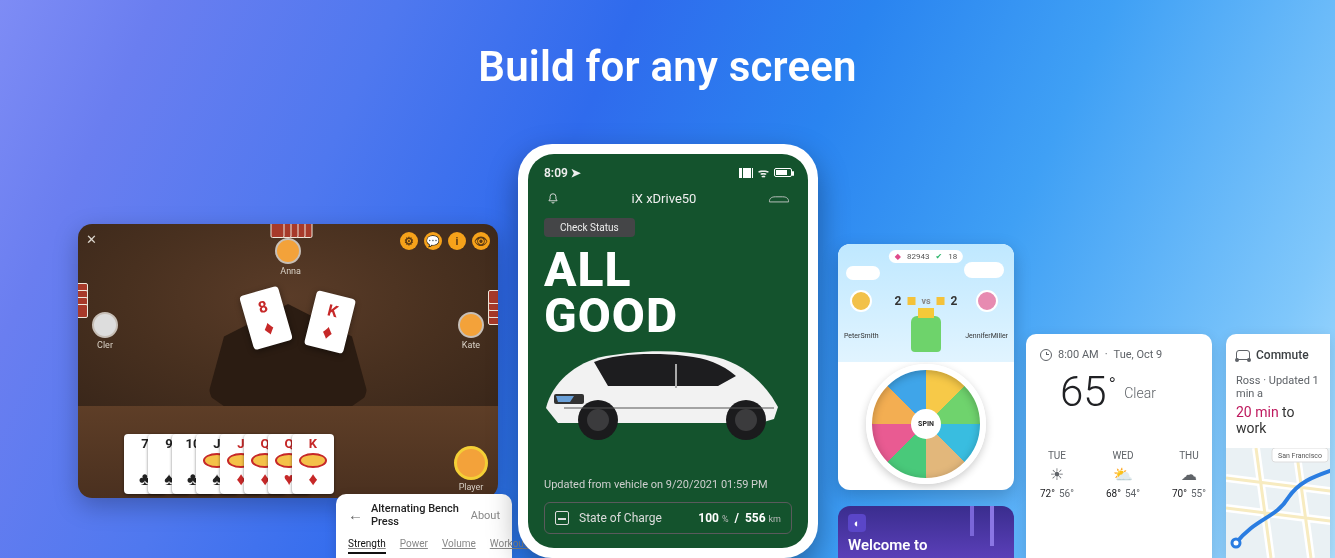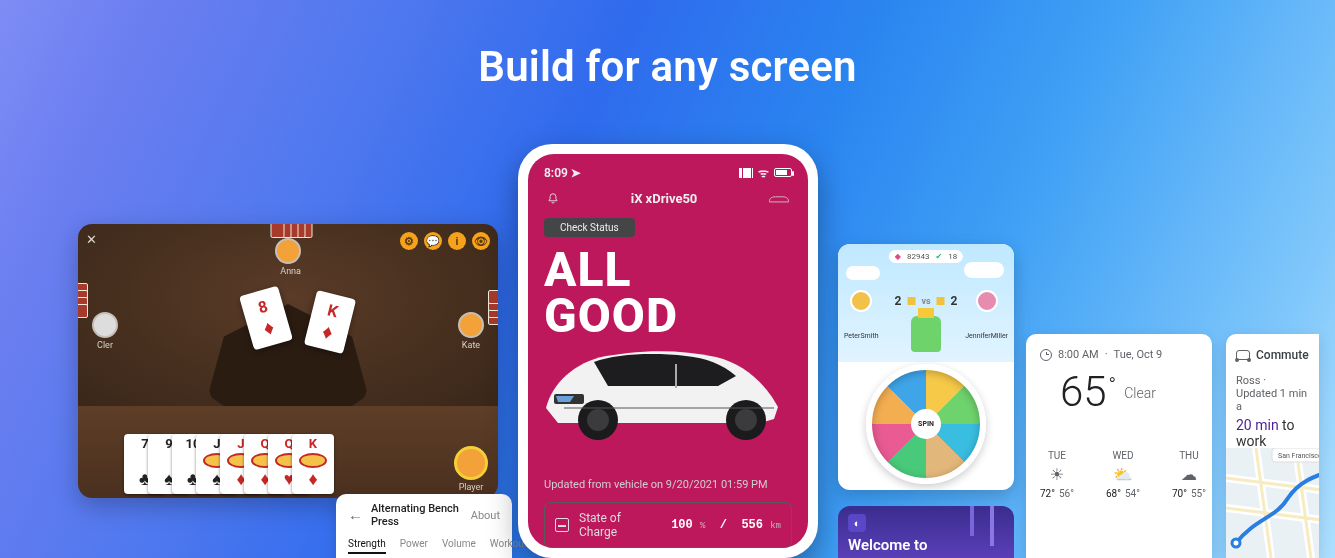--- a/index.html
+++ b/index.html
@@ -89,47 +89,47 @@
     background: #fff;
     border-radius: 10px 10px 0 0;
     box-shadow: 0 4px 12px rgba(0,0,0,.15);
     padding: 8px 12px;
     font-size: 11px;
   }
   .fitness .ft-row1 { display:flex; align-items:center; gap:8px; color:#222; }
   .fitness .ft-back { font-size:15px; color:#666; }
   .fitness .ft-title { font-weight:500; flex:1; }
   .fitness .ft-about { color:#888; }
-  .fitness .ft-tabs { display:flex; gap:14px; margin-top:10px; font-size:10px; color:#888; }
+  .fitness .ft-tabs { display:flex; gap:14px; margin-top:10px; font-size:10px; color:#888;text-decoration:underline; }
   .fitness .ft-tabs .active { color:#111; border-bottom:2px solid #111; padding-bottom:3px; }
 
   
   .phone {
     position:absolute; left:518px; top:144px; width:300px; height:414px;
     background:#fff; border-radius:34px; padding:10px; box-shadow:0 12px 30px rgba(0,0,0,.35);
   }
-  .phone-inner { width:100%; height:100%; background:#be185d; border-radius:26px; overflow:hidden; position:relative; color:#eee; }
+  .phone-inner { width:100%; height:100%; background:#14532d; border-radius:26px; overflow:hidden; position:relative; color:#eee; }
   .ph-status { display:flex; justify-content:space-between; align-items:center; padding:10px 16px 4px; font-size:12px; font-weight:600; }
   .ph-status .right { display:flex; gap:5px; align-items:center; }
   .sig { width:14px;height:10px; display:inline-block; background:linear-gradient(to right,#fff 0 25%,transparent 25% 30%,#fff 30% 55%,transparent 55% 60%,#fff 60% 85%,transparent 85% 90%,#fff 90% 100%); }
   .wifi { font-size:12px; }
   .batt { width:18px;height:9px;border:1px solid #fff;border-radius:2px;position:relative;}
   .batt:after{content:'';position:absolute;right:-3px;top:2px;width:2px;height:5px;background:#fff;border-radius:1px;}
   .batt .fill{position:absolute;left:1px;top:1px;bottom:1px;width:70%;background:#fff;}
   .ph-bar { display:flex; align-items:center; justify-content:space-between; padding:6px 18px 10px; }
   .bell { width:14px; height:14px; }
   .car-icon { width:22px; height:12px; }
-  .ph-title { font-size:13px; font-weight:700; }
+  .ph-title { font-size:13px; font-weight:400; }
   .ph-chip { display:inline-block; background:#444547; border-radius:4px; padding:4px 16px; font-size:10px; margin:0 0 10px 16px; }
   .hero-text { font-size:48px; font-weight:800; line-height:.95; letter-spacing:1px; padding:0 16px; color:#fff; }
   .car-body { position:absolute; left:6px; top:168px; width:270px; height:130px; }
   .ph-update { position:absolute; left:16px; right:16px; top:324px; font-size:11px; color:#cfcfcf; }
   .ph-soc { position:absolute; left:16px; right:16px; top:348px; border:1px solid #5a5a5c; border-radius:6px; padding:8px 10px; display:flex; align-items:center; gap:10px; font-size:12px; }
   .ph-soc .label { flex:1; color:#dcdcdc; }
-  .ph-soc .vals { font-weight:700; color:#fff;font-family:Liberation Mono, monospace; }
+  .ph-soc .vals { font-weight:700; color:#fff; }
   .ph-soc .vals .u { font-size:9px; font-weight:400; color:#bbb; }
   .fuel-ic { width:14px;height:14px;border:1.5px solid #ddd;border-radius:2px;position:relative;}
   .fuel-ic:before{content:'';position:absolute;left:2px;right:2px;top:6px;height:1.5px;background:#ddd;}
 
   
   .trivia {
     position:absolute; left:838px; top:244px; width:176px; height:246px;
     background:#fff; border-radius:12px; overflow:hidden; box-shadow:0 6px 18px rgba(0,0,0,.2);
   }
   .tr-sky { height:118px; background:linear-gradient(180deg,#bfe8ff 0%,#e1f4ff 100%); position:relative; }
@@ -175,28 +175,28 @@
   .fday { display:flex; flex-direction:column; align-items:center; gap:4px; font-size:10px; color:#5f6368; }
   .fday .ic { font-size:16px; }
   .fday .temps { display:flex; gap:4px; font-size:10px; }
   .fday .hi { color:#202124; }
   .clock-ic { width:12px;height:12px;border:1.4px solid #5f6368;border-radius:50%;position:relative; }
   .clock-ic:before{content:'';position:absolute;left:46%;top:20%;width:1.3px;height:3.5px;background:#5f6368;}
   .clock-ic:after{content:'';position:absolute;left:46%;top:46%;width:3px;height:1.3px;background:#5f6368;}
 
   
   .commute {
-    position:absolute; left:1226px; top:334px; width:93px; height:224px;
+    position:absolute; left:1226px; top:334px; width:104px; height:224px;
     background:#fff; border-radius:10px 0 0 0; box-shadow:0 4px 14px rgba(0,0,0,.12);
     padding:14px 10px; color:#333; overflow:hidden;
   }
   .commute .c-head { display:flex; gap:6px; align-items:center; font-size:12px; color:#3c4043; font-weight:500; }
   .commute .c-sub { font-size:11px; color:#5f6368; margin-top:12px; }
   .commute .c-time { font-size:14px; margin-top:4px; }
-  .commute .c-time .grn{ color:#4c1d95; }
+  .commute .c-time .grn{ color:#be185d; }
   .map {
     position:absolute; left:0; bottom:0; width:120px; height:110px;
     background:#eef2f4;
   }
   .map .route { position:absolute; inset:0; }
   .car-ic{width:14px;height:10px;border:1.4px solid #5f6368;border-radius:3px 3px 2px 2px;position:relative;}
   .car-ic:before{content:'';position:absolute;left:-2px;bottom:-3px;width:4px;height:4px;border-radius:50%;background:#5f6368;}
   .car-ic:after{content:'';position:absolute;right:-2px;bottom:-3px;width:4px;height:4px;border-radius:50%;background:#5f6368;}
 </style>
 </head>

